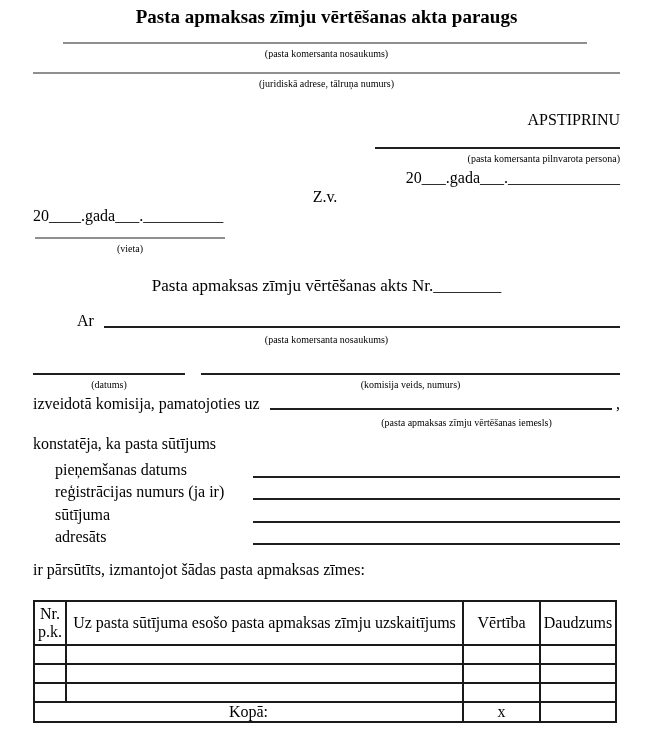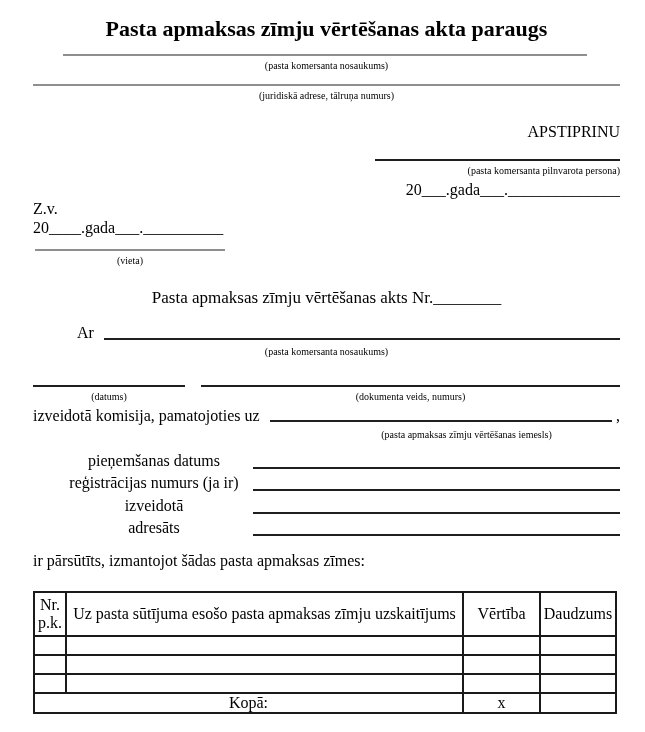--- a/index.html
+++ b/index.html
@@ -6,35 +6,35 @@
   body {
     width: 645px; height: 732px;
     background: #ffffff;
     color: #000000;
     font-family: "Liberation Serif", "DejaVu Serif", serif;
     font-size: 16px;
     overflow: hidden;
   }
   .doc { padding: 0 25px 0 33px; }
 
-  .title { padding-top: 18px; text-align: center; font-weight: bold; font-size: 22px; line-height: 21px; }
+  .title { padding-top: 6px; text-align: center; font-weight: bold; font-size: 19px; line-height: 21px; }
 
   .rule { height: 0; border-top: 2px solid #8f8f8f; }
   .rule-dark { border-top-color: #1f1f1f; }
 
   .rule-company { margin: 15px 33px 0 30px; }
   .caption { text-align: center; font-size: 10px; line-height: 18px; margin-top: 1px; }
 
   .rule-address { margin-top: 9px; }
 
   .apstiprinu { text-align: right; margin-top: 17px; line-height: 19px; }
   .approval-rule { width: 245px; margin: 18px 0 0 auto; }
   .cap-person { text-align: right; }
   .approval-date { text-align: right; line-height: 19px; }
-  .zv { text-align: left; padding-right: 3px; line-height: 19px; }
+  .zv { text-align: center; padding-right: 3px; line-height: 19px; }
 
   .left-date { line-height: 19px; margin-top: 0; }
   .vieta-rule { width: 190px; margin: 12px 0 0 2px; }
   .cap-vieta { width: 190px; margin-left: 2px; }
 
   .act-heading { text-align: center; font-weight: normal; font-size: 17px; margin-top: 17px; line-height: 22px; }
 
   .ar-row { display: flex; align-items: flex-end; margin: 14px 0 0 44px; line-height: 19px; }
   .ar-rule { flex: 1; margin-left: 10px; margin-bottom: 2px; }
 
@@ -43,21 +43,21 @@
   .tr-right { flex: 1; }
 
   .komisija-row { display: flex; align-items: flex-end; line-height: 19px; margin-top: 0; }
   .komisija-rule { flex: 1; margin-left: 10px; margin-bottom: 3px; }
   .komisija-comma { margin-left: 4px; }
   .cap-iemesls { margin-left: 280px; }
 
   .konstateja { margin-top: 2px; line-height: 19px; }
 
   .field-row { display: flex; align-items: flex-end; height: 22.5px; }
-  .field-label { width: 220px; padding-left: 22px; box-sizing: border-box; line-height: 20px; text-align: center; }
+  .field-label { width: 220px; padding-left: 22px; box-sizing: border-box; line-height: 20px; }
   .field-rule { flex: 1; margin-bottom: 2px; }
   .fields { margin-top: 4px; }
 
   .parsutits { margin-top: 13px; line-height: 19px; }
 
   table.stamps { width: 584px; margin-top: 21px; border-collapse: collapse; table-layout: fixed; }
   table.stamps th, table.stamps td {
     border: 2px solid #1a1a1a;
     font-weight: normal;
     font-size: 16px;
@@ -105,43 +105,44 @@
   </div>
   <div class="caption">(pasta komersanta nosaukums)</div>
 
   <div class="two-rules">
     <div class="tr-left">
       <div class="rule rule-dark"></div>
       <div class="caption">(datums)</div>
     </div>
     <div class="tr-right">
       <div class="rule rule-dark"></div>
-      <div class="caption">(dokumenta veids, numurs)</div>
+      <div class="caption">(komisija veids, numurs)</div>
     </div>
   </div>
 
   <div class="komisija-row">
     <span>izveidotā komisija, pamatojoties uz</span>
     <span class="rule rule-dark komisija-rule"></span>
     <span class="komisija-comma">,</span>
   </div>
   <div class="caption cap-iemesls">(pasta apmaksas zīmju vērtēšanas iemesls)</div>
 
+  <div class="konstateja">konstatēja, ka pasta sūtījums</div>
 
   <div class="fields">
     <div class="field-row">
       <span class="field-label">pieņemšanas datums</span>
       <span class="rule rule-dark field-rule"></span>
     </div>
     <div class="field-row">
       <span class="field-label">reģistrācijas numurs (ja ir)</span>
       <span class="rule rule-dark field-rule"></span>
     </div>
     <div class="field-row">
-      <span class="field-label">izveidotā</span>
+      <span class="field-label">sūtījuma</span>
       <span class="rule rule-dark field-rule"></span>
     </div>
     <div class="field-row">
       <span class="field-label">adresāts</span>
       <span class="rule rule-dark field-rule"></span>
     </div>
   </div>
 
   <div class="parsutits">ir pārsūtīts, izmantojot šādas pasta apmaksas zīmes:</div>
 

